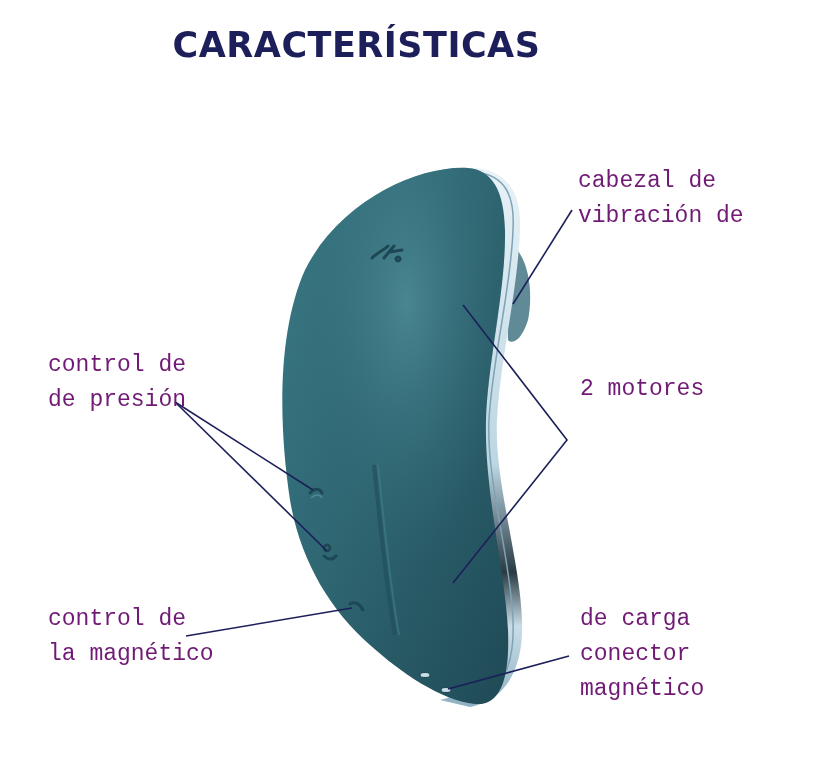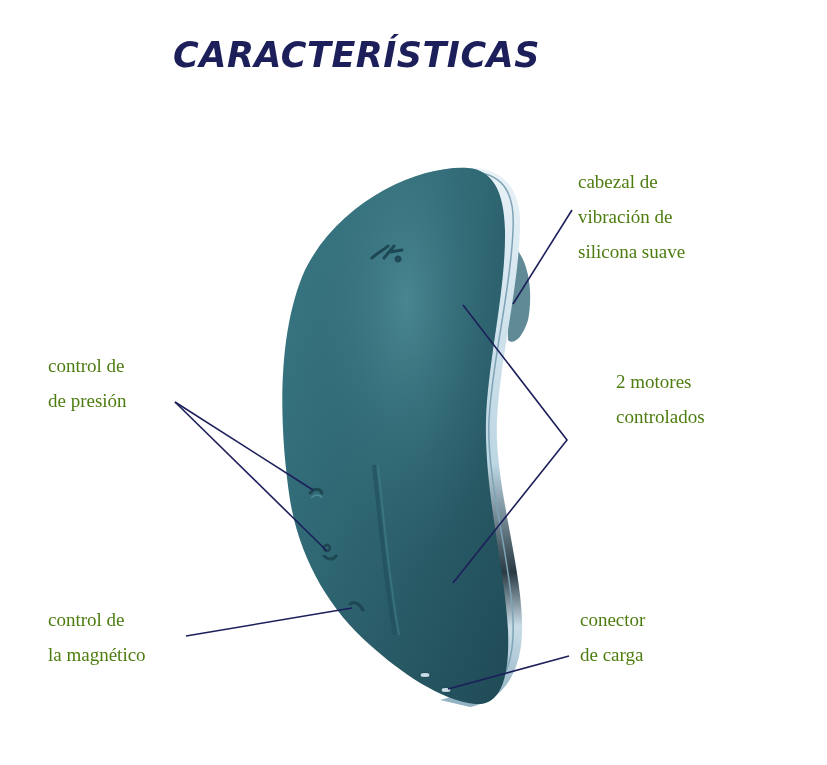--- a/index.html
+++ b/index.html
@@ -1,27 +1,27 @@
 <!DOCTYPE html>
 <html><head>
   <meta charset="utf-8">
   <style>
     html, body { margin: 0; padding: 0; background: #ffffff; }
     body { width: 827px; height: 765px; position: relative; overflow: hidden; font-family: "DejaVu Sans", sans-serif; }
     .title {
       position: absolute; left: 0; width: 713px; text-align: center;
-      top: 34px; color: #1c1f5a; font-weight: bold;
+      top: 24px; color: #1c1f5a; font-weight: bold;
       font-family: "DejaVu Sans", sans-serif;
-      font-size: 35px; line-height: 43px; letter-spacing: 0.5px; font-style: italic;
+      font-size: 35px; line-height: 43px; letter-spacing: 0.5px;
     }
     .title span { display: block; }
     .label {
-      position: absolute; color: #4d7c0f;
-      font-family: Liberation Serif, serif;
-      font-size: 19px; line-height: 35px; letter-spacing: 0px;
+      position: absolute; color: #701a75;
+      font-family: Liberation Mono, monospace;
+      font-size: 23px; line-height: 35px; letter-spacing: 0px;
     }
     .label span { display: block; white-space: nowrap; }
     svg.art { position: absolute; left: 0; top: 0; }
   </style>
 </head>
 <body>
 
 <div class="title">
   <span>CARACTERÍSTICAS</span>
 </div>
@@ -90,34 +90,33 @@
     <line x1="175" y1="402" x2="327" y2="551"></line>
     <polyline points="463,305 567,440 453,583"></polyline>
     <line x1="186" y1="636" x2="352" y2="608"></line>
     <line x1="569" y1="656" x2="448" y2="689"></line>
   </g>
 </svg>
 
 <div class="label" style="left:578px; top:164px;">
   <span>cabezal de</span>
   <span>vibración de</span>
-  <span>silicona suave</span>
 </div>
 
 <div class="label" style="left:48px; top:348px;">
   <span>control de</span>
   <span>de presión</span>
 </div>
 
-<div class="label" style="left:580px; top:364px;margin-left:36px;">
+<div class="label" style="left:580px; top:372px;">
   <span>2 motores</span>
-  <span>controlados</span>
 </div>
 
 <div class="label" style="left:48px; top:602px;">
   <span>control de</span>
   <span>la magnético</span>
 </div>
 
 <div class="label" style="left:580px; top:602px;">
+  <span>de carga</span>
   <span>conector</span>
-  <span>de carga</span>
+  <span>magnético</span>
 </div>
 
 </body></html>

